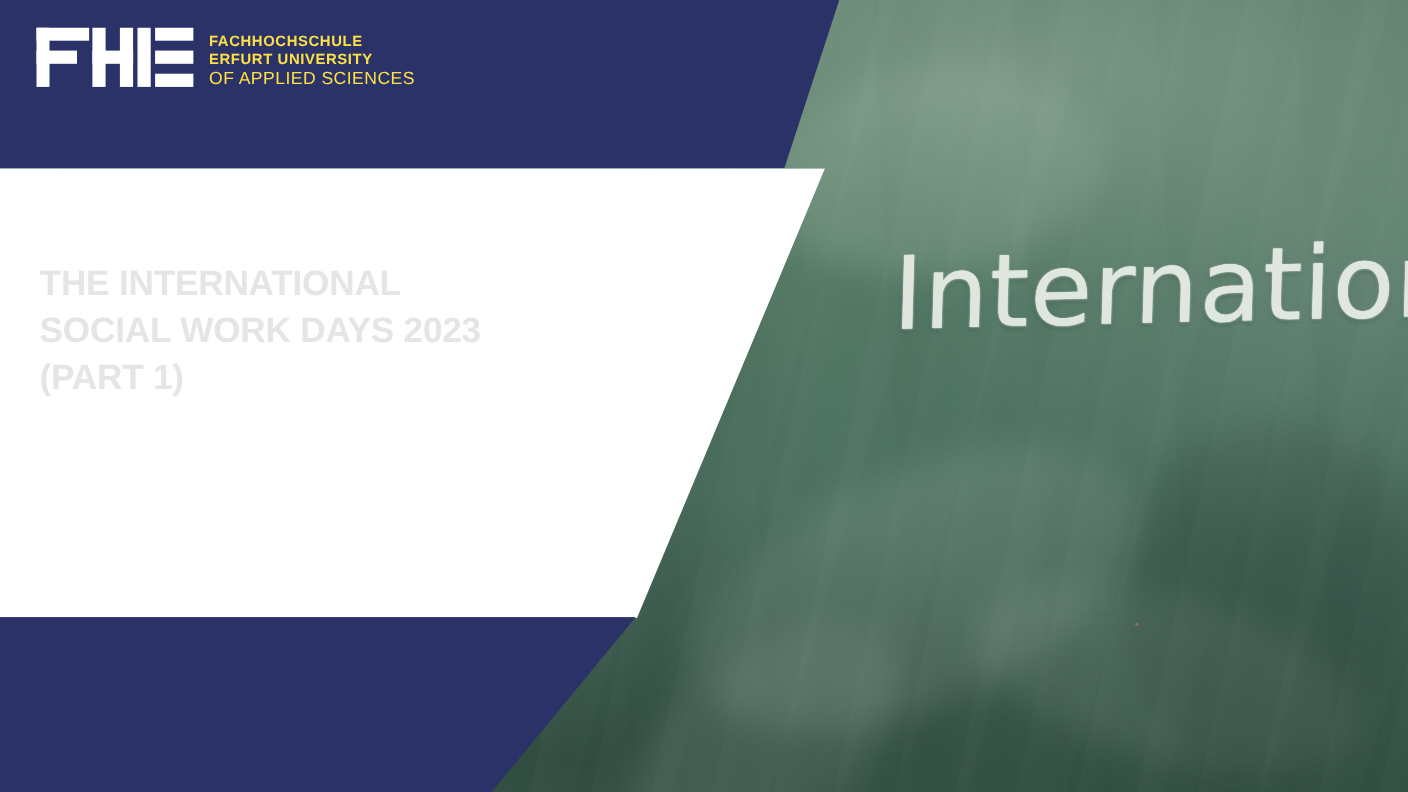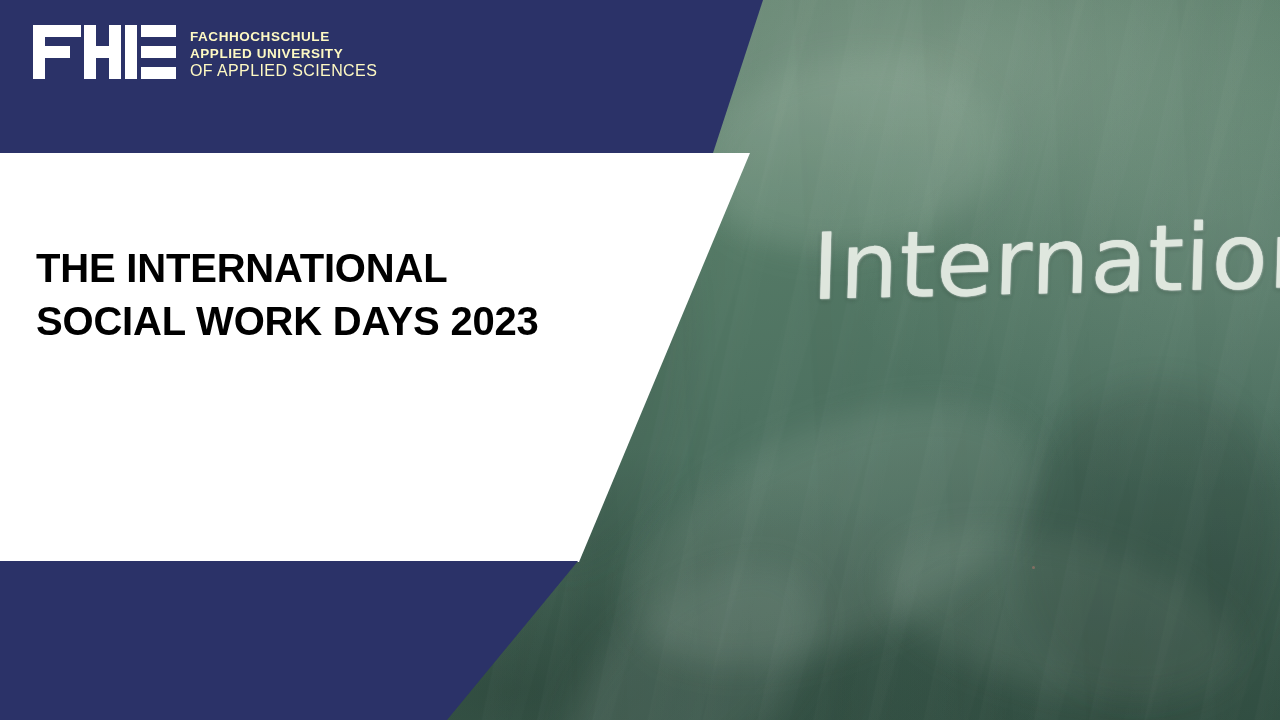--- a/index.html
+++ b/index.html
@@ -133,38 +133,38 @@
   }
   .logo-mark { display: block; }
   .logo-words {
     display: flex;
     flex-direction: column;
     justify-content: center;
     gap: 3px;
     padding-top: 1px;
   }
   .logo-line {
-    color: #fef9c3;
+    color: #fde047;
     font-size: 13.5px;
     line-height: 1.0;
     letter-spacing: 0.55px;
     white-space: nowrap;
   }
   .logo-line .bold { font-weight: 700; }
   .logo-line .light { font-weight: 700; }
   .logo-line-3 { font-weight: 400; font-size: 16px; letter-spacing: 0.4px; }
 
   
   .headline {
     position: absolute;
     left: 36px;
     top: 215px;
     width: 660px;
-    color: #000000;
-    font-size: 40px;
+    color: #e5e5e5;
+    font-size: 32px;
     font-weight: 700;
     line-height: 1.33;
     letter-spacing: -0.2px;
     text-transform: uppercase;
   }
   .headline .hl-line { display: block; white-space: nowrap; }
 </style>
 </head>
 <body>
 
@@ -205,24 +205,25 @@
         <rect x="108" y="0" width="35" height="12" fill="#ffffff"></rect>
         <rect x="108" y="21" width="35" height="12" fill="#ffffff"></rect>
         <rect x="108" y="42" width="35" height="12" fill="#ffffff"></rect>
       </svg>
     </span>
     <span class="logo-words">
       <span class="logo-line">
         <span class="bold">FACHHOCHSCHULE</span>
       </span>
       <span class="logo-line">
-        <span class="bold">APPLIED</span><span class="light">&nbsp;</span><span class="light">UNIVERSITY</span>
+        <span class="bold">ERFURT</span><span class="light">&nbsp;</span><span class="light">UNIVERSITY</span>
       </span>
       <span class="logo-line logo-line-3">OF APPLIED SCIENCES</span>
     </span>
   </div>
 
   <h1 class="headline">
     <span class="hl-line">THE INTERNATIONAL</span>
     <span class="hl-line">SOCIAL WORK DAYS 2023</span>
+    <span class="hl-line">(PART 1)</span>
   </h1>
 
 </div>
 
 </body></html>

